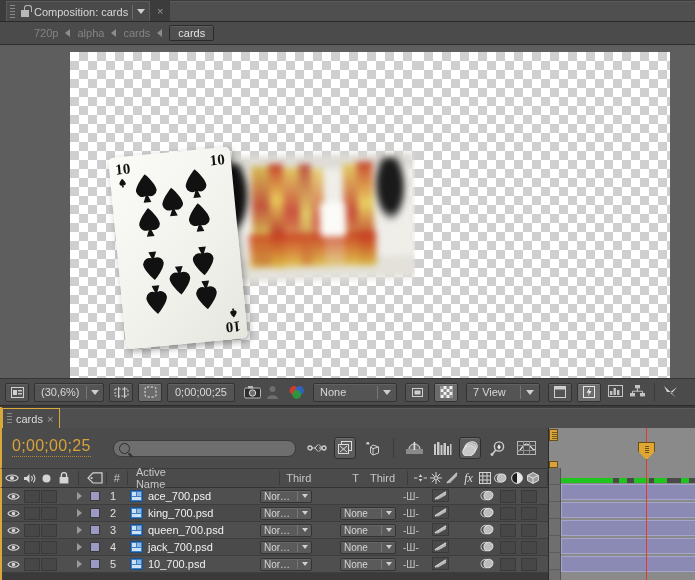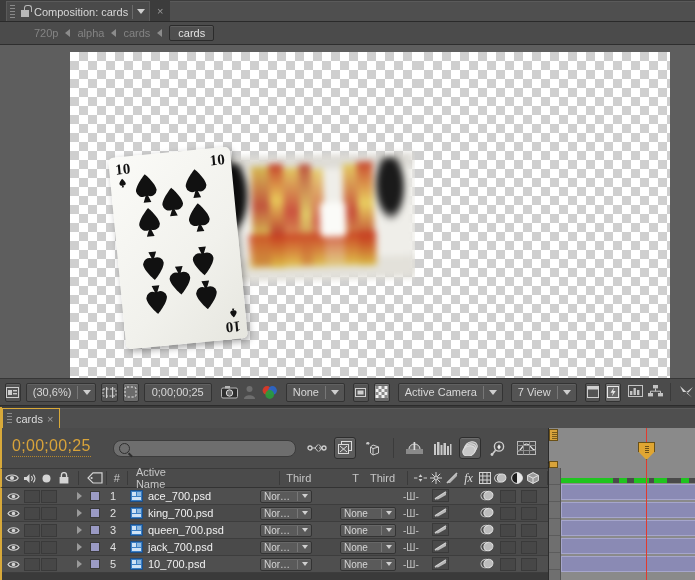--- a/index.html
+++ b/index.html
@@ -448,27 +448,20 @@
             <rect x="6" y="0" width="3" height="3"></rect>
             <rect x="3" y="3" width="3" height="3"></rect>
             <rect x="9" y="3" width="3" height="3"></rect>
             <rect x="0" y="6" width="3" height="3"></rect>
             <rect x="6" y="6" width="3" height="3"></rect>
             <rect x="3" y="9" width="3" height="3"></rect>
             <rect x="9" y="9" width="3" height="3"></rect>
           </g>
         </svg>
     </div>
-    <div class="ctl ddown" style="width:106px;margin-left:3px">
-      <span class="lab">Active Camera</span>
-      <span class="div" style="margin-left:auto"></span>
-        <span class="ar">
-          <span class="caret-dn"></span>
-        </span>
-    </div>
     <div class="ctl ddown" style="width:74px;margin-left:3px">
       <span class="lab">7 View</span>
       <span class="div" style="margin-left:auto"></span>
         <span class="ar">
           <span class="caret-dn"></span>
         </span>
     </div>
     <div class="ctl btn" style="margin-left:3px">
       <svg width="12" height="12" viewBox="0 0 12 12">
           <rect x="0.5" y="0.5" width="11" height="11" fill="none" stroke="#cfcfcf"></rect>

